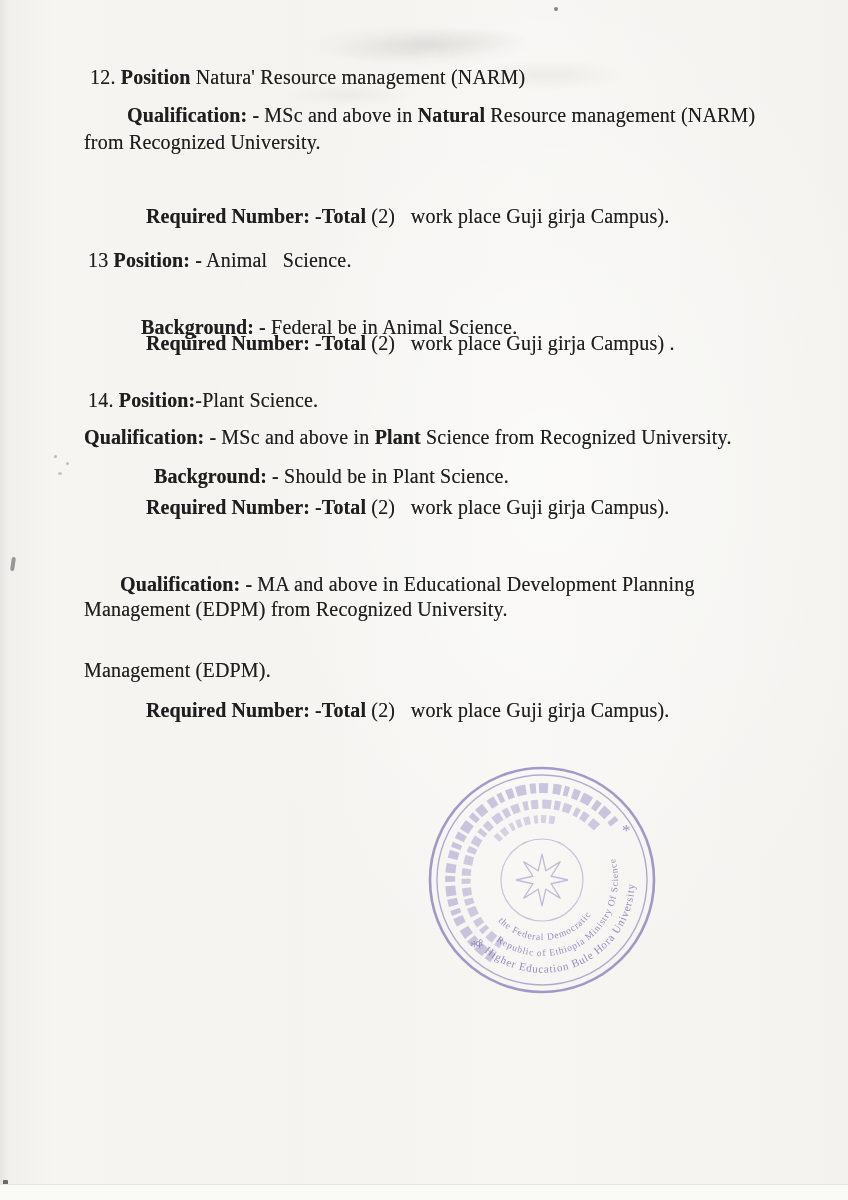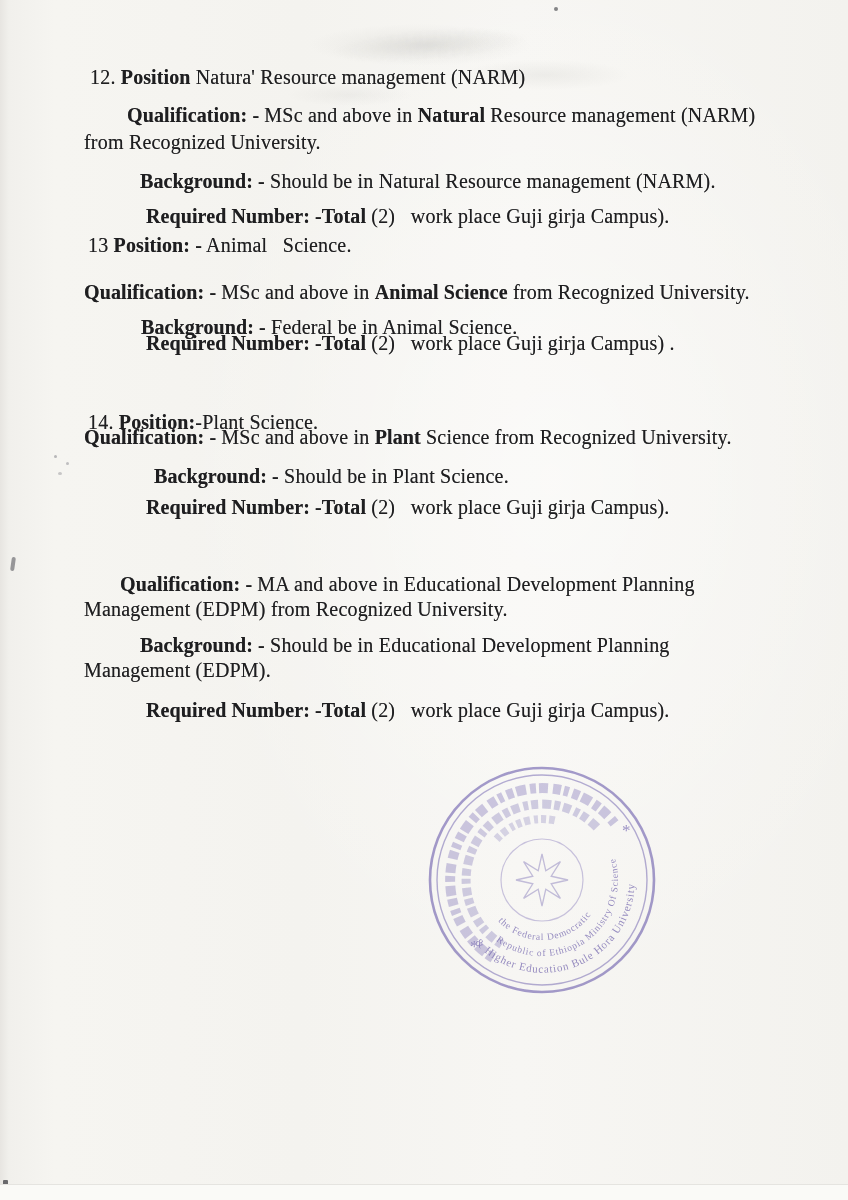--- a/index.html
+++ b/index.html
@@ -32,33 +32,30 @@
     letter-spacing:.8px;
   }
 </style>
 </head>
 <body>
 
 <div id="doc-lines">
     <div class="line" style="left: 90px; top: 66px;"><span>12. </span><b>Position</b><span> Natura' Resource management (NARM)</span></div>
     <div class="line" style="left: 127px; top: 104px;"><b>Qualification: -</b><span> MSc and above in </span><b>Natural</b><span> Resource management (NARM)</span></div>
     <div class="line" style="left: 84px; top: 131px;"><span>from Recognized University.</span></div>
-    <div class="line" style="left: 140px; top: 170px;"><b>Background: -</b><span> Should be in Natural Resource management (NARM).</span></div>
     <div class="line" style="left: 146px; top: 205px;"><b>Required Number: -Total</b><span> (2)   work place Guji girja Campus).</span></div>
-    <div class="line" style="left: 88px; top: 234px;"><span>13 </span><b>Position: -</b><span> Animal   Science.</span></div>
-    <div class="line" style="left: 84px; top: 281px;"><b>Qualification: -</b><span> MSc and above in </span><b>Animal Science</b><span> from Recognized University.</span></div>
+    <div class="line" style="left: 88px; top: 249px;"><span>13 </span><b>Position: -</b><span> Animal   Science.</span></div>
     <div class="line" style="left: 141px; top: 316px;"><b>Background: -</b><span> Federal be in Animal Science.</span></div>
     <div class="line" style="left: 146px; top: 332px; font-family: Liberation Serif, serif;"><b>Required Number: -Total</b><span> (2)   work place Guji girja Campus) .</span></div>
-    <div class="line" style="left: 88px; top: 389px; margin-top: 22px;"><span>14. </span><b>Position:</b><span>-Plant Science.</span></div>
+    <div class="line" style="left: 88px; top: 389px;"><span>14. </span><b>Position:</b><span>-Plant Science.</span></div>
     <div class="line" style="left: 84px; top: 426px; text-align: right;"><b>Qualification: -</b><span> MSc and above in </span><b>Plant</b><span> Science from Recognized University.</span></div>
     <div class="line" style="left: 141px; top: 465px; margin-left: 13px;"><b>Background: -</b><span> Should be in Plant Science.</span></div>
     <div class="line" style="left: 146px; top: 496px;"><b>Required Number: -Total</b><span> (2)   work place Guji girja Campus).</span></div>
     <div class="line" style="left: 84px; top: 573px; margin-left: 36px;"><b>Qualification: -</b><span> MA and above in Educational Development Planning</span></div>
     <div class="line" style="left: 84px; top: 598px;"><span>Management (EDPM) from Recognized University.</span></div>
-    <div class="line" style="left: 140px; top: 634px;"><b>Background: -</b><span> Should be in Educational Development Planning</span></div>
     <div class="line" style="left: 84px; top: 659px;"><span>Management (EDPM).</span></div>
     <div class="line" style="left: 146px; top: 699px;"><b>Required Number: -Total</b><span> (2)   work place Guji girja Campus).</span></div>
   </div>
 
 <div class="smudge" style="left:330px;top:30px;width:200px;height:30px;background:radial-gradient(ellipse, rgba(150,150,145,.12), transparent 70%);filter:blur(1px);transform:rotate(-4deg);"></div>
 <div class="speck" style="left:554px;top:7px;width:4px;height:4px;background:rgba(70,70,75,.65);"></div>
 <div class="speck" style="left:54px;top:455px;width:3px;height:3px;background:rgba(90,90,100,.4);"></div>
 <div class="speck" style="left:66px;top:462px;width:3px;height:3px;background:rgba(90,90,100,.35);"></div>
 <div class="speck" style="left:58px;top:472px;width:4px;height:3px;background:rgba(90,90,100,.3);"></div>
 <div class="smudge" style="left:11px;top:557px;width:4px;height:14px;background:rgba(60,60,68,.5);border-radius:2px;transform:rotate(8deg);"></div>

